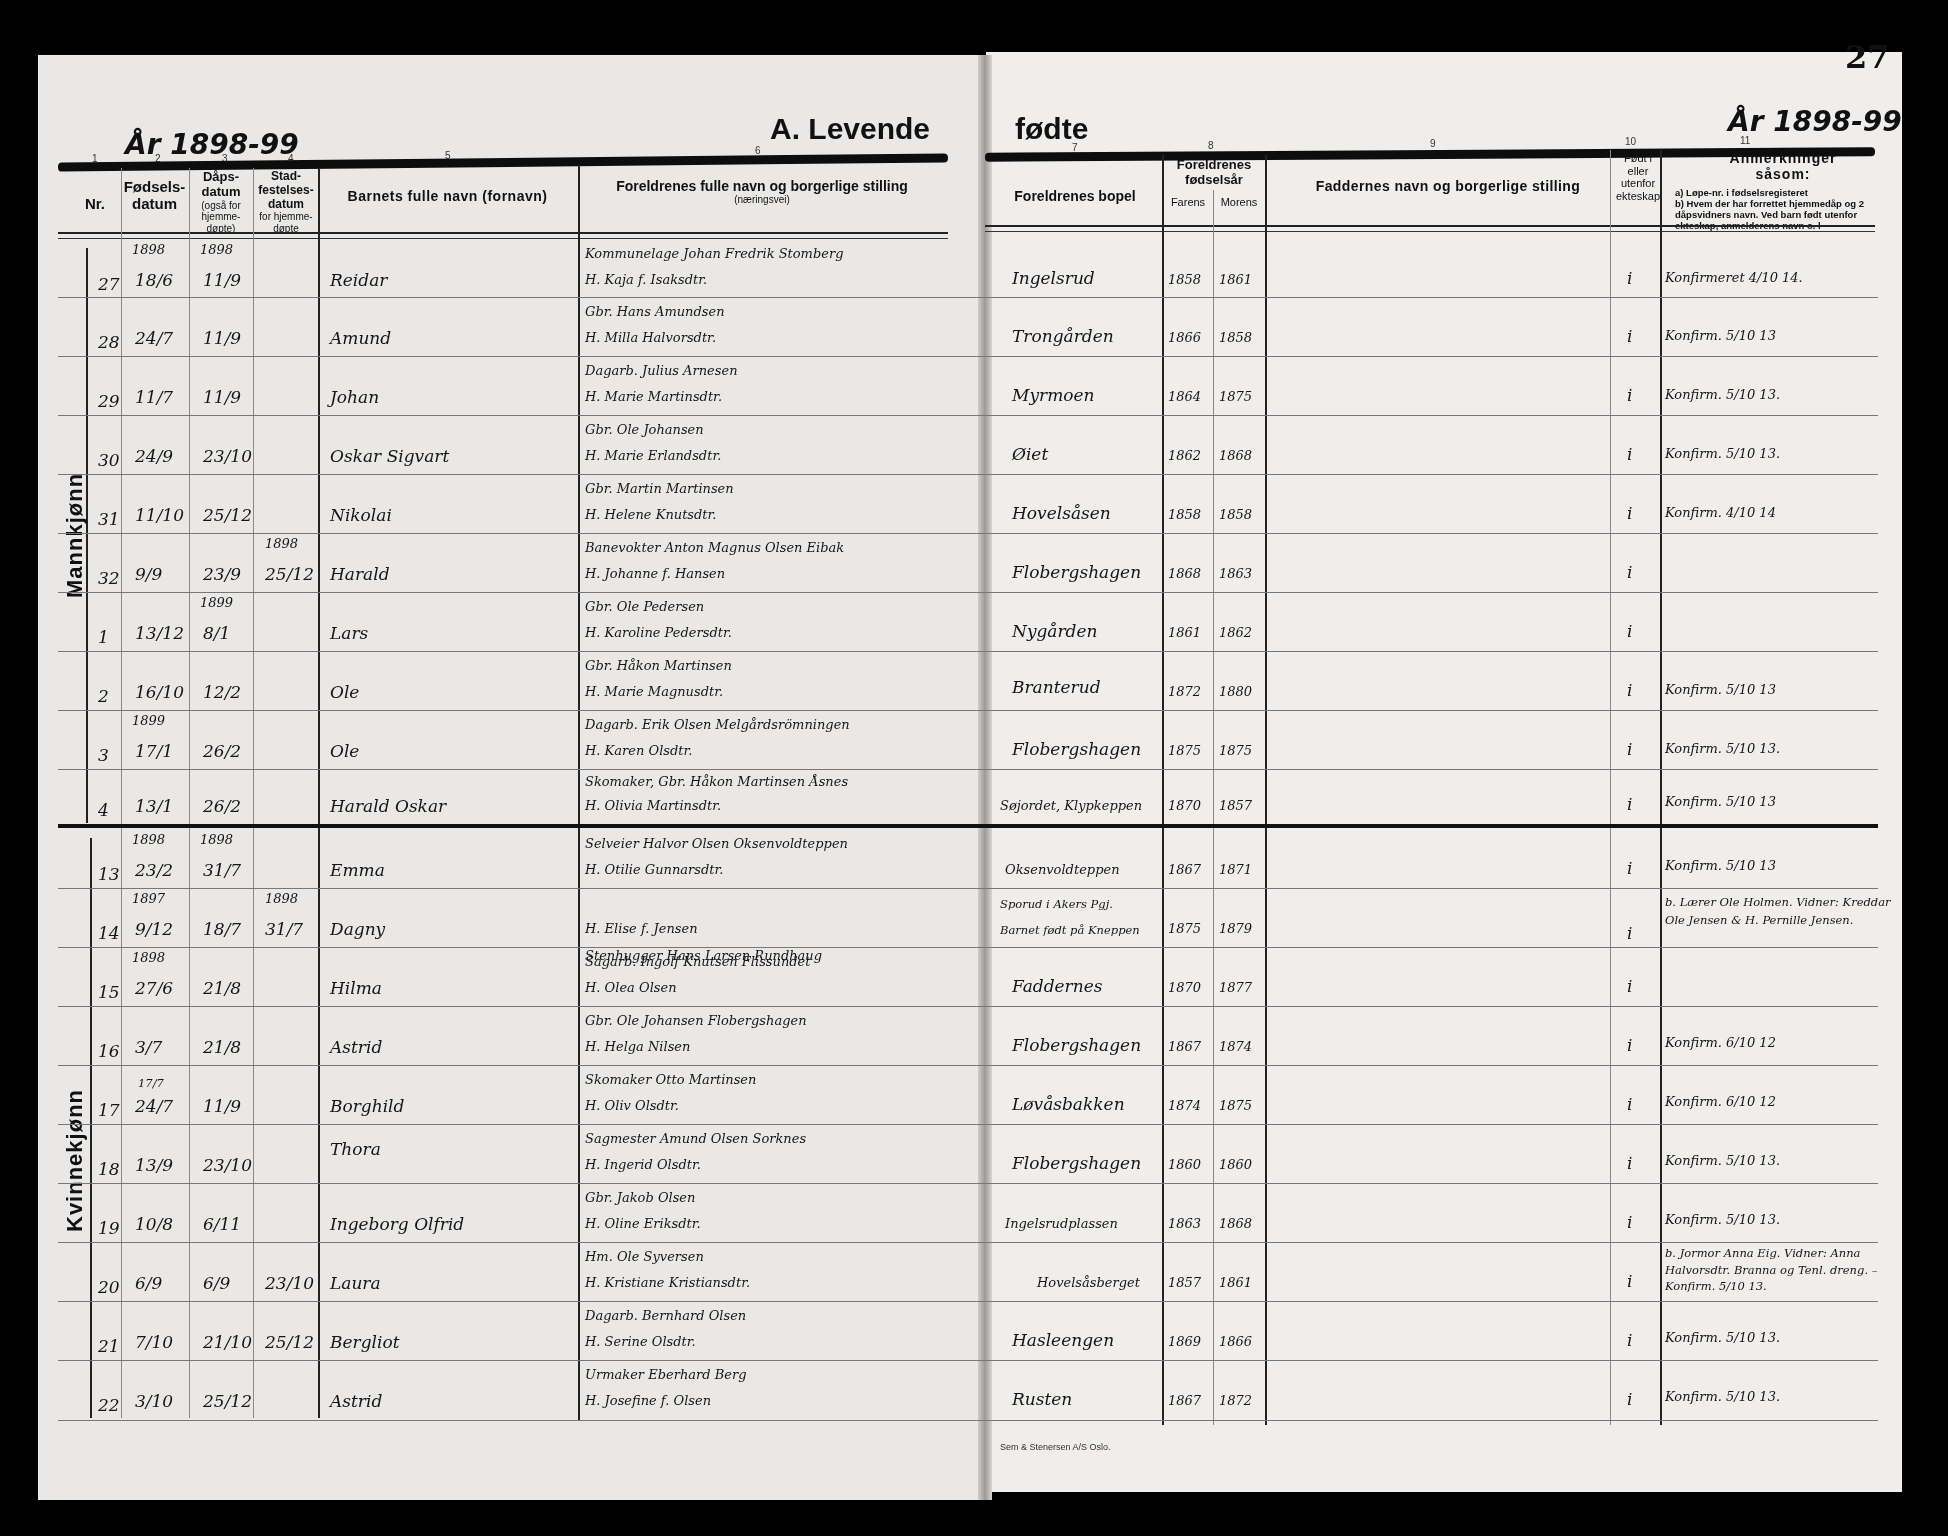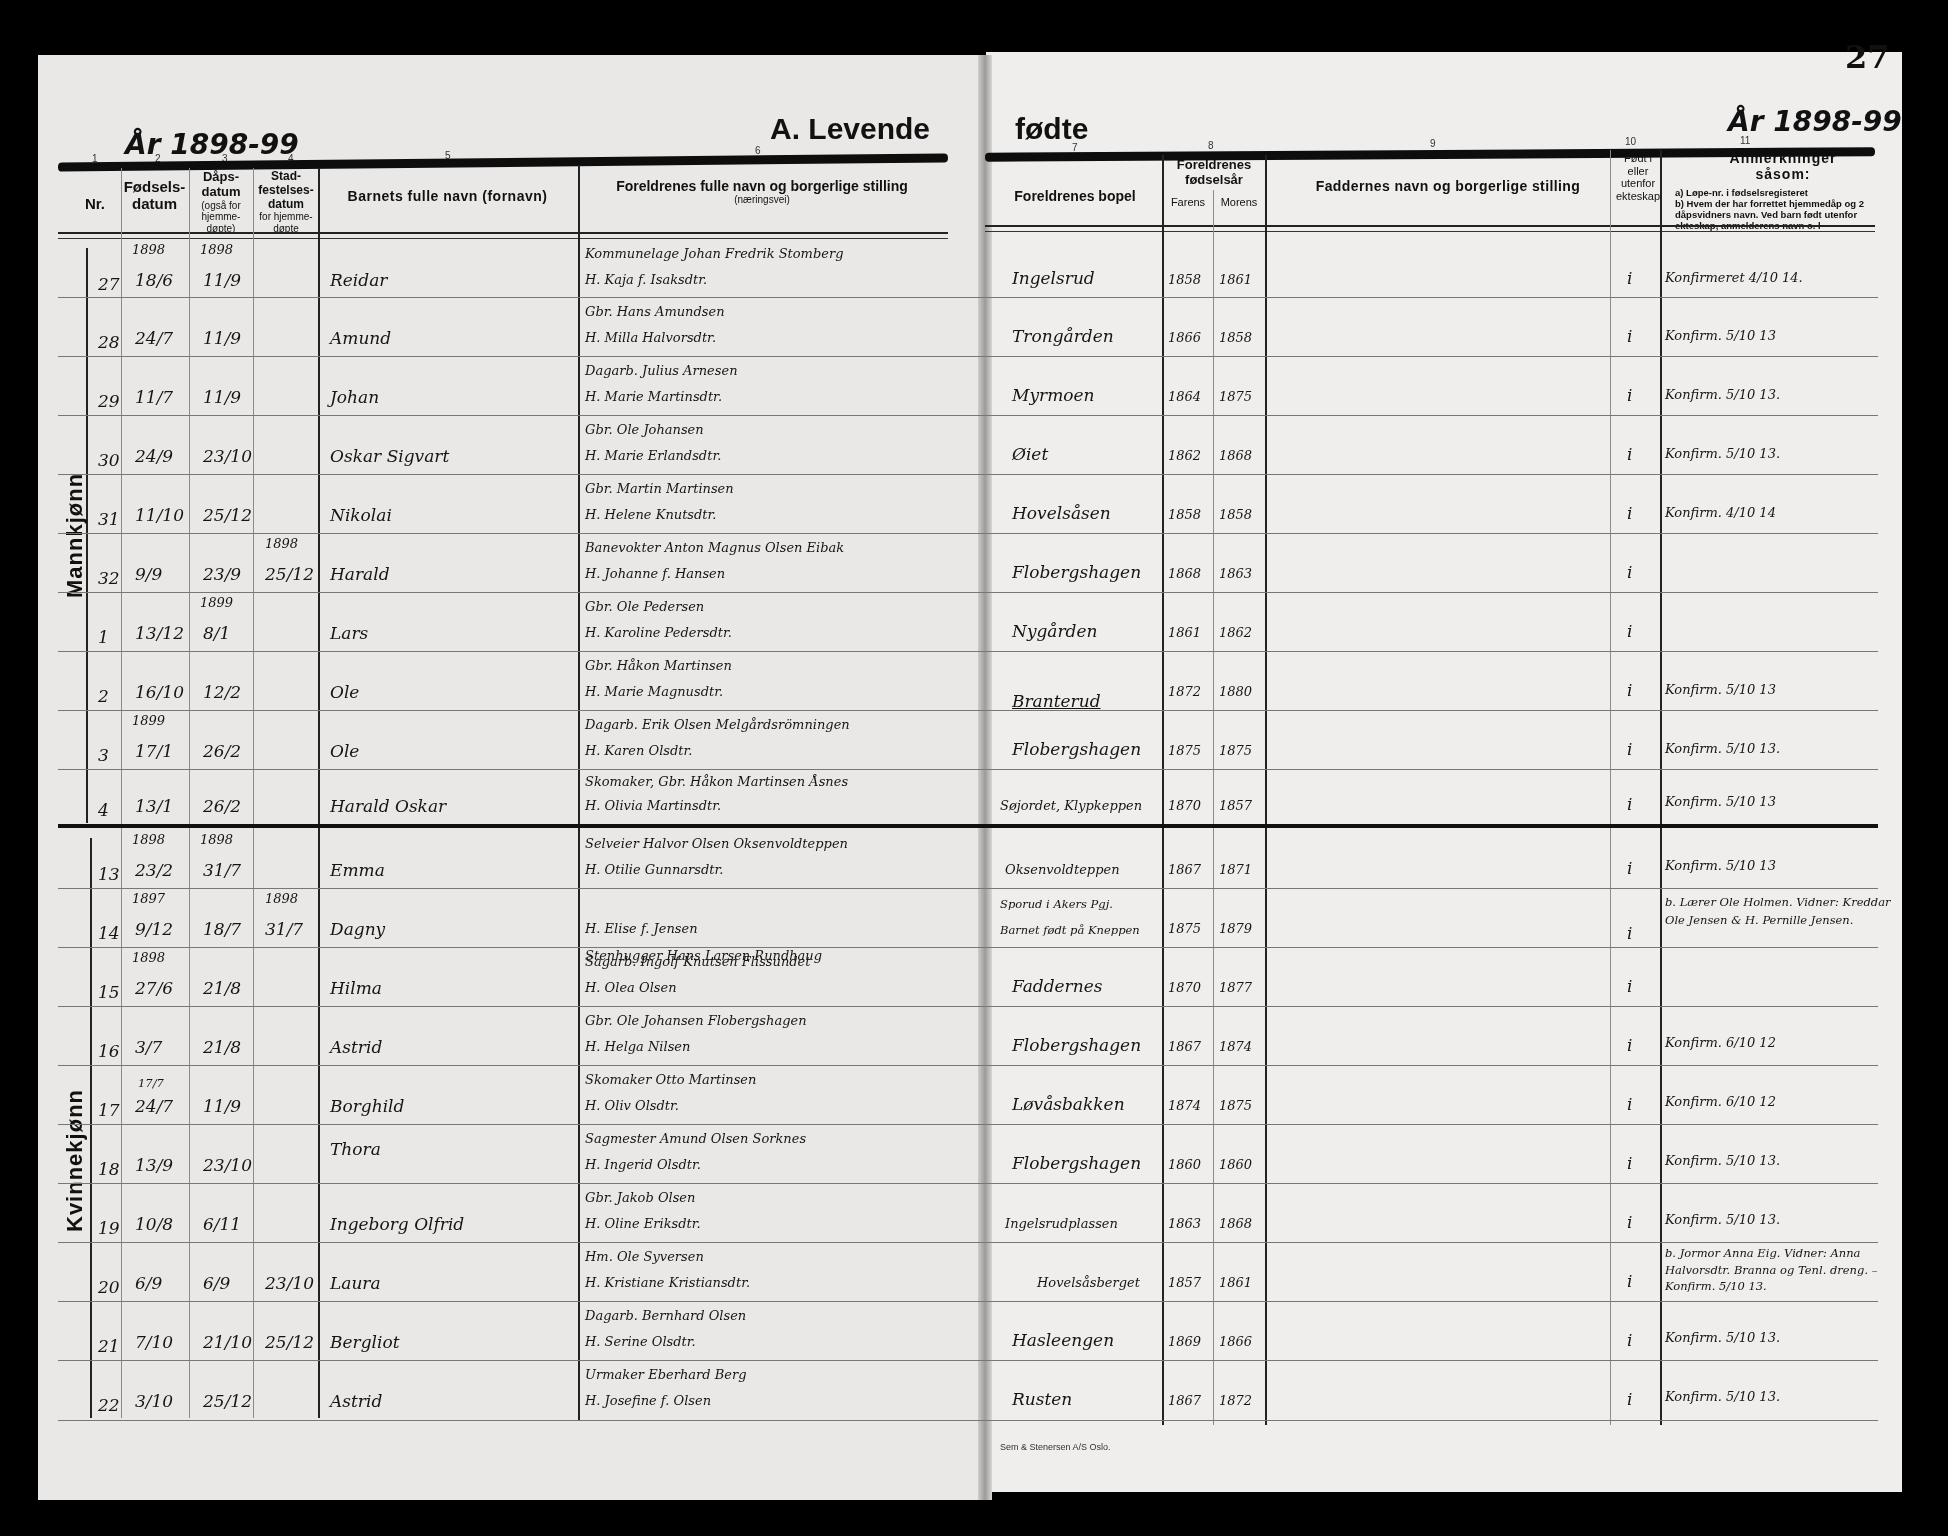--- a/index.html
+++ b/index.html
@@ -229,21 +229,21 @@
 </div>
 <div class="hline" style="left:58px;top:651px;width:1820px;"></div>
 
 <div style="position:absolute;left:0;top:652px;width:1948px;height:58px;">
   <div class="cell hw" style="left:98px;top:34px;">2</div>
   <div class="cell hw" style="left:135px;top:30px;">16/10</div>
   <div class="cell hw" style="left:203px;top:30px;">12/2</div>
   <div class="cell hw" style="left:330px;top:30px;">Ole</div>
   <div class="cell hw small" style="left:585px;top:6px;">Gbr. Håkon Martinsen</div>
   <div class="cell hw small" style="left:585px;top:32px;">H. Marie Magnusdtr.</div>
-  <div class="cell hw" style="left:1012px;top:39px;text-decoration:underline;">Branterud</div>
+  <div class="cell hw" style="left:1012px;top:25px;">Branterud</div>
   <div class="cell hw small" style="left:1168px;top:32px;">1872</div>
   <div class="cell hw small" style="left:1219px;top:32px;">1880</div>
   <div class="cell hw" style="left:1627px;top:28px;">i</div>
   <div class="cell hw small" style="left:1665px;top:30px;">Konfirm. 5/10 13</div>
 </div>
 <div class="hline" style="left:58px;top:710px;width:1820px;"></div>
 
 <div style="position:absolute;left:0;top:711px;width:1948px;height:58px;">
   <div class="cell hw small" style="left:132px;top:2px;">1899</div>
   <div class="cell hw" style="left:98px;top:34px;">3</div>

